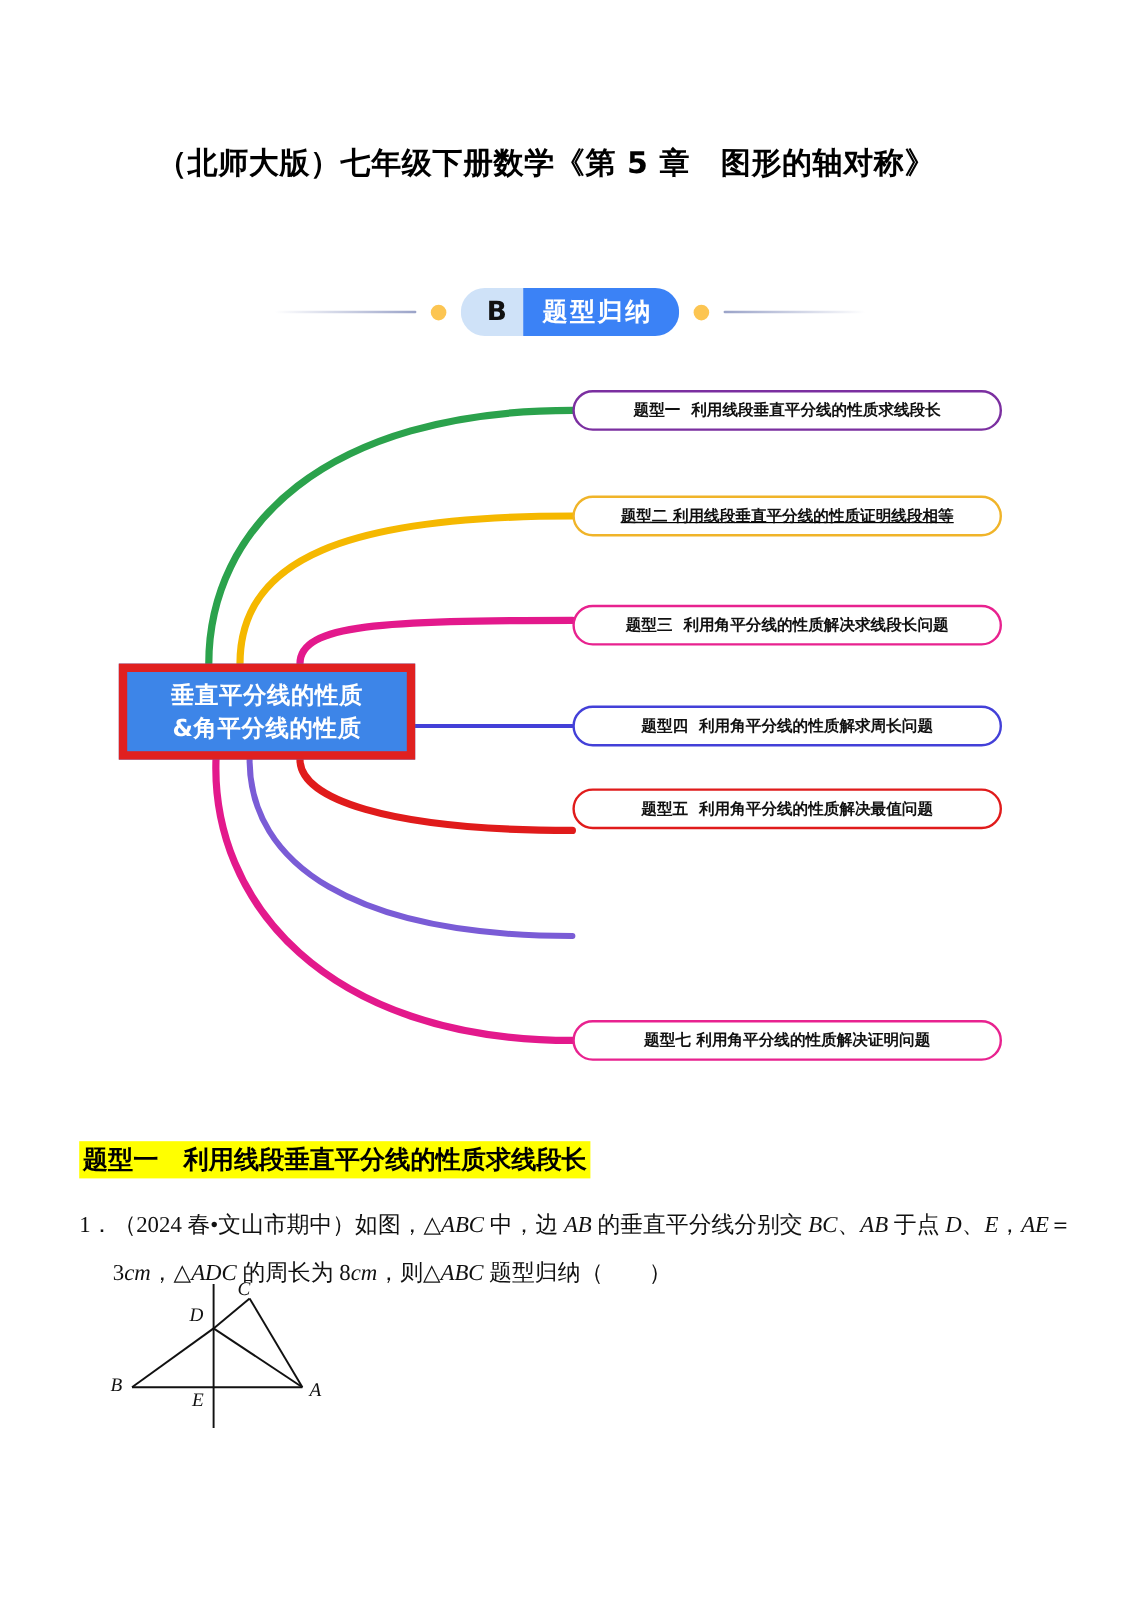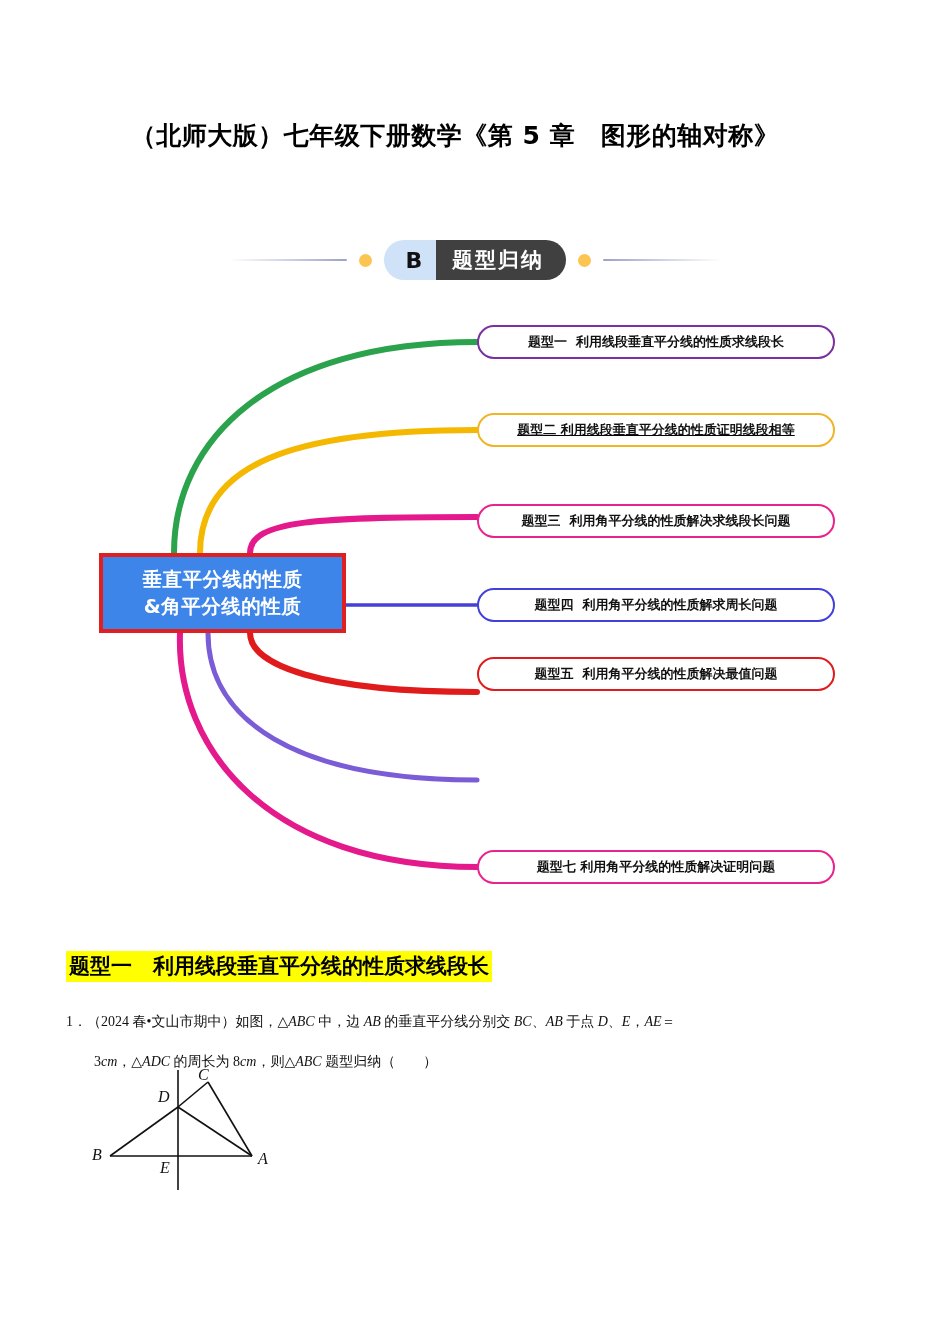--- a/index.html
+++ b/index.html
@@ -108,21 +108,21 @@
     left: 0;
     top: 0;
   }
   .center-node {
     position: absolute;
     left: 99px;
     top: 253px;
     width: 247px;
     height: 80px;
     background: #3d85e8;
-    border: 4px solid #1d4ed8;
+    border: 7px solid #1d4ed8;
     box-sizing: border-box;
     display: flex;
     flex-direction: column;
     align-items: center;
     justify-content: center;
     z-index: 5;
   }
   .center-node span {
     font-family: "DejaVu Sans", "Liberation Sans", sans-serif;
     font-weight: bold;
@@ -170,21 +170,21 @@
   }
 
   .q-block {
     position: absolute;
     left: 66px;
     top: 1002px;
     width: 820px;
   }
   .q-line {
     font-family: "Liberation Serif", "DejaVu Serif", serif;
-    font-size: 14px;
+    font-size: 19px;
     line-height: 40px;
     white-space: pre;
     color: #111;
   }
   .q-line.indent { padding-left: 28px; }
   .q-line i { font-style: italic; }
 
   .figure {
     position: absolute;
     left: 80px;
@@ -205,21 +205,21 @@
 
 <div class="title-block">
   <div class="title-line">（北师大版）七年级下册数学《第 5 章　图形的轴对称》</div>
 </div>
 
 <div class="badge-row">
   <div class="badge-rule"></div>
   <div class="badge-dot" style="background: rgb(252, 197, 82);"></div>
   <div class="badge">
     <div class="badge-letter" style="background: rgb(207, 226, 248);">B</div>
-    <div class="badge-text" style="background: #404040;">题型归纳</div>
+    <div class="badge-text" style="background: #3b82f6;">题型归纳</div>
   </div>
   <div class="badge-dot" style="background: rgb(252, 197, 82);"></div>
   <div class="badge-rule right"></div>
 </div>
 
 <div class="mindmap">
 
   <svg width="950" height="600" viewBox="0 0 950 600">
 
     <path d="M 174 253 C 174 140, 270 42, 477 42" fill="none" stroke="#2ba24c" stroke-width="6" stroke-linecap="round"></path>

